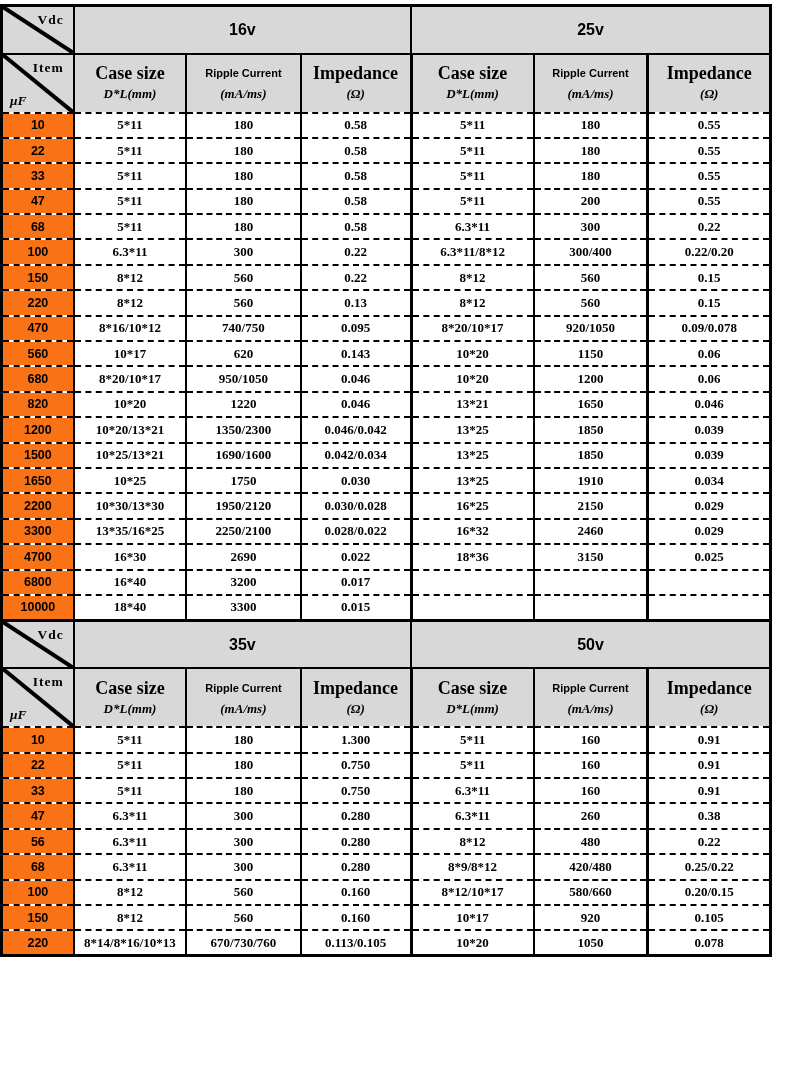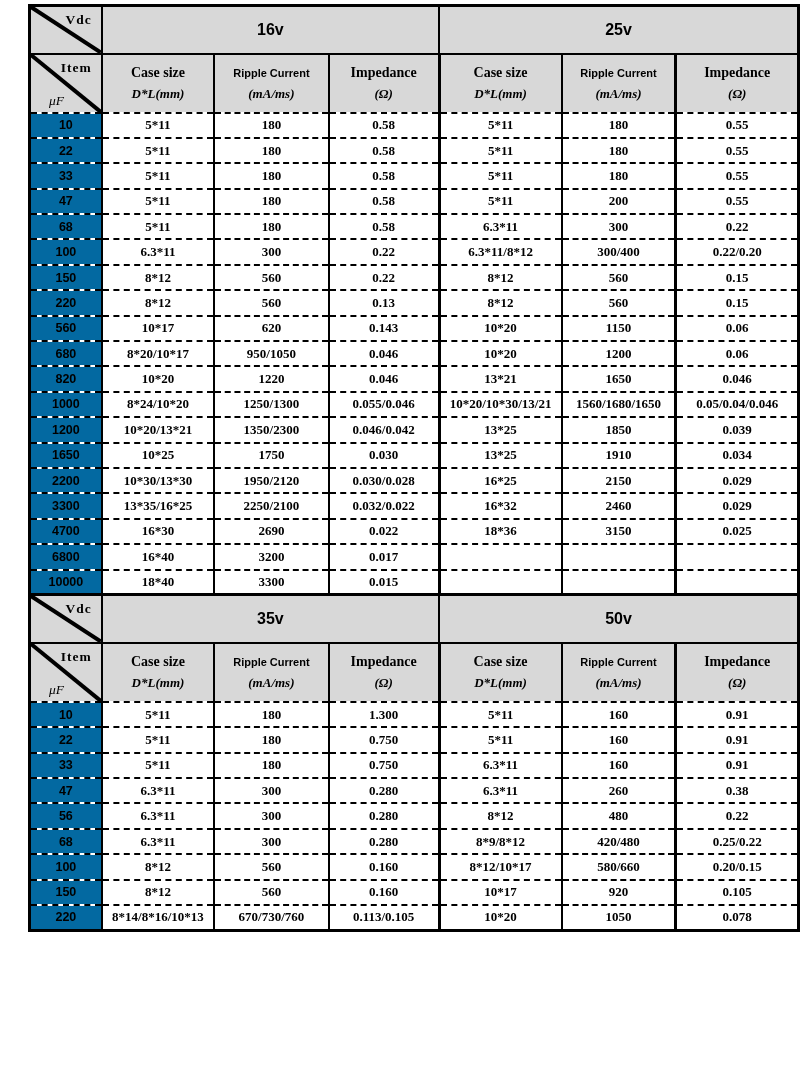--- a/index.html
+++ b/index.html
@@ -13,21 +13,21 @@
   .sheet {
     width: 800px;
     height: 1074px;
     position: relative;
     background: #fff;
   }
   table.spec {
     border-collapse: collapse;
     table-layout: fixed;
     width: 772px;
-    margin-left: 28px;
+    margin-left: 0;
     border: 3px solid #000;
   }
   table.spec:first-of-type { margin-top: 4px; }
   table.spec + table.spec { margin-top: -3px; }
 
   col.c-item { width: 72px; }
   col.c-case { width: 112px; }
   col.c-rip  { width: 114px; }
   col.c-imp  { width: 110px; }
   col.c-case2{ width: 122px; }
@@ -49,21 +49,21 @@
   tr.hr1 td { border-bottom: 2px solid #000; }
   tr.hr2 { height: 59px; }
   tr.hr2 td { border-bottom: 2px dashed #000; }
   .volt-label {
     font-family: "Liberation Sans", sans-serif;
     font-weight: 700;
     font-size: 16px;
   }
   .hdr-main {
     font-weight: 700;
-    font-size: 14px;
+    font-size: 18px;
     line-height: 22px;
     display: block;
   }
   .hdr-main.sans { font-family: "Liberation Sans", sans-serif; font-size: 11px; letter-spacing: 0; }
   .hdr-sub {
     font-weight: 700;
     font-size: 13px;
     line-height: 20px;
     display: block;
     font-style: italic;
@@ -76,35 +76,35 @@
   td.diag svg { position: absolute; left: 0; top: 0; width: 100%; height: 100%; }
   .diag-top {
     position: absolute;
     top: 5px; right: 9px;
     font-weight: 700;
     font-size: 13.5px;
     letter-spacing: 1px;
   }
   .diag-bottom {
     position: absolute;
-    bottom: 3px; left: 18px;
-    font-weight: 400;
+    bottom: 3px; left: 7px;
+    font-weight: 700;
     font-size: 13.5px;
   }
   .mu { font-style: italic; }
   
   tbody tr { height: 25.4px; }
   tbody td {
     border-top: 2px dashed #000;
     border-bottom: 2px dashed #000;
     font-weight: 700;
     font-size: 13px;
   }
   tbody td.item {
-    background: #0369a1;
+    background: #f97316;
     font-family: "Liberation Sans", sans-serif;
     font-size: 12.5px;
     font-weight: 700;
   }
   .thick-r { border-right: 3px solid #000 !important; }
 </style>
 </head>
 <body>
 
 <div class="sheet">
@@ -231,20 +231,29 @@
         <tr>
           <td class="item">220</td>
           <td>8*12</td>
           <td>560</td>
           <td class="thick-r">0.13</td>
           <td>8*12</td>
           <td class="thick-r">560</td>
           <td class="thick-r">0.15</td>
         </tr>
         <tr>
+          <td class="item">470</td>
+          <td>8*16/10*12</td>
+          <td>740/750</td>
+          <td class="thick-r">0.095</td>
+          <td>8*20/10*17</td>
+          <td class="thick-r">920/1050</td>
+          <td class="thick-r">0.09/0.078</td>
+        </tr>
+        <tr>
           <td class="item">560</td>
           <td>10*17</td>
           <td>620</td>
           <td class="thick-r">0.143</td>
           <td>10*20</td>
           <td class="thick-r">1150</td>
           <td class="thick-r">0.06</td>
         </tr>
         <tr>
           <td class="item">680</td>
@@ -258,38 +267,38 @@
         <tr>
           <td class="item">820</td>
           <td>10*20</td>
           <td>1220</td>
           <td class="thick-r">0.046</td>
           <td>13*21</td>
           <td class="thick-r">1650</td>
           <td class="thick-r">0.046</td>
         </tr>
         <tr>
-          <td class="item">1000</td>
-          <td>8*24/10*20</td>
-          <td>1250/1300</td>
-          <td class="thick-r">0.055/0.046</td>
-          <td>10*20/10*30/13/21</td>
-          <td class="thick-r">1560/1680/1650</td>
-          <td class="thick-r">0.05/0.04/0.046</td>
-        </tr>
-        <tr>
           <td class="item">1200</td>
           <td>10*20/13*21</td>
           <td>1350/2300</td>
           <td class="thick-r">0.046/0.042</td>
           <td>13*25</td>
           <td class="thick-r">1850</td>
           <td class="thick-r">0.039</td>
         </tr>
         <tr>
+          <td class="item">1500</td>
+          <td>10*25/13*21</td>
+          <td>1690/1600</td>
+          <td class="thick-r">0.042/0.034</td>
+          <td>13*25</td>
+          <td class="thick-r">1850</td>
+          <td class="thick-r">0.039</td>
+        </tr>
+        <tr>
           <td class="item">1650</td>
           <td>10*25</td>
           <td>1750</td>
           <td class="thick-r">0.030</td>
           <td>13*25</td>
           <td class="thick-r">1910</td>
           <td class="thick-r">0.034</td>
         </tr>
         <tr>
           <td class="item">2200</td>
@@ -297,21 +306,21 @@
           <td>1950/2120</td>
           <td class="thick-r">0.030/0.028</td>
           <td>16*25</td>
           <td class="thick-r">2150</td>
           <td class="thick-r">0.029</td>
         </tr>
         <tr>
           <td class="item">3300</td>
           <td>13*35/16*25</td>
           <td>2250/2100</td>
-          <td class="thick-r">0.032/0.022</td>
+          <td class="thick-r">0.028/0.022</td>
           <td>16*32</td>
           <td class="thick-r">2460</td>
           <td class="thick-r">0.029</td>
         </tr>
         <tr>
           <td class="item">4700</td>
           <td>16*30</td>
           <td>2690</td>
           <td class="thick-r">0.022</td>
           <td>18*36</td>

